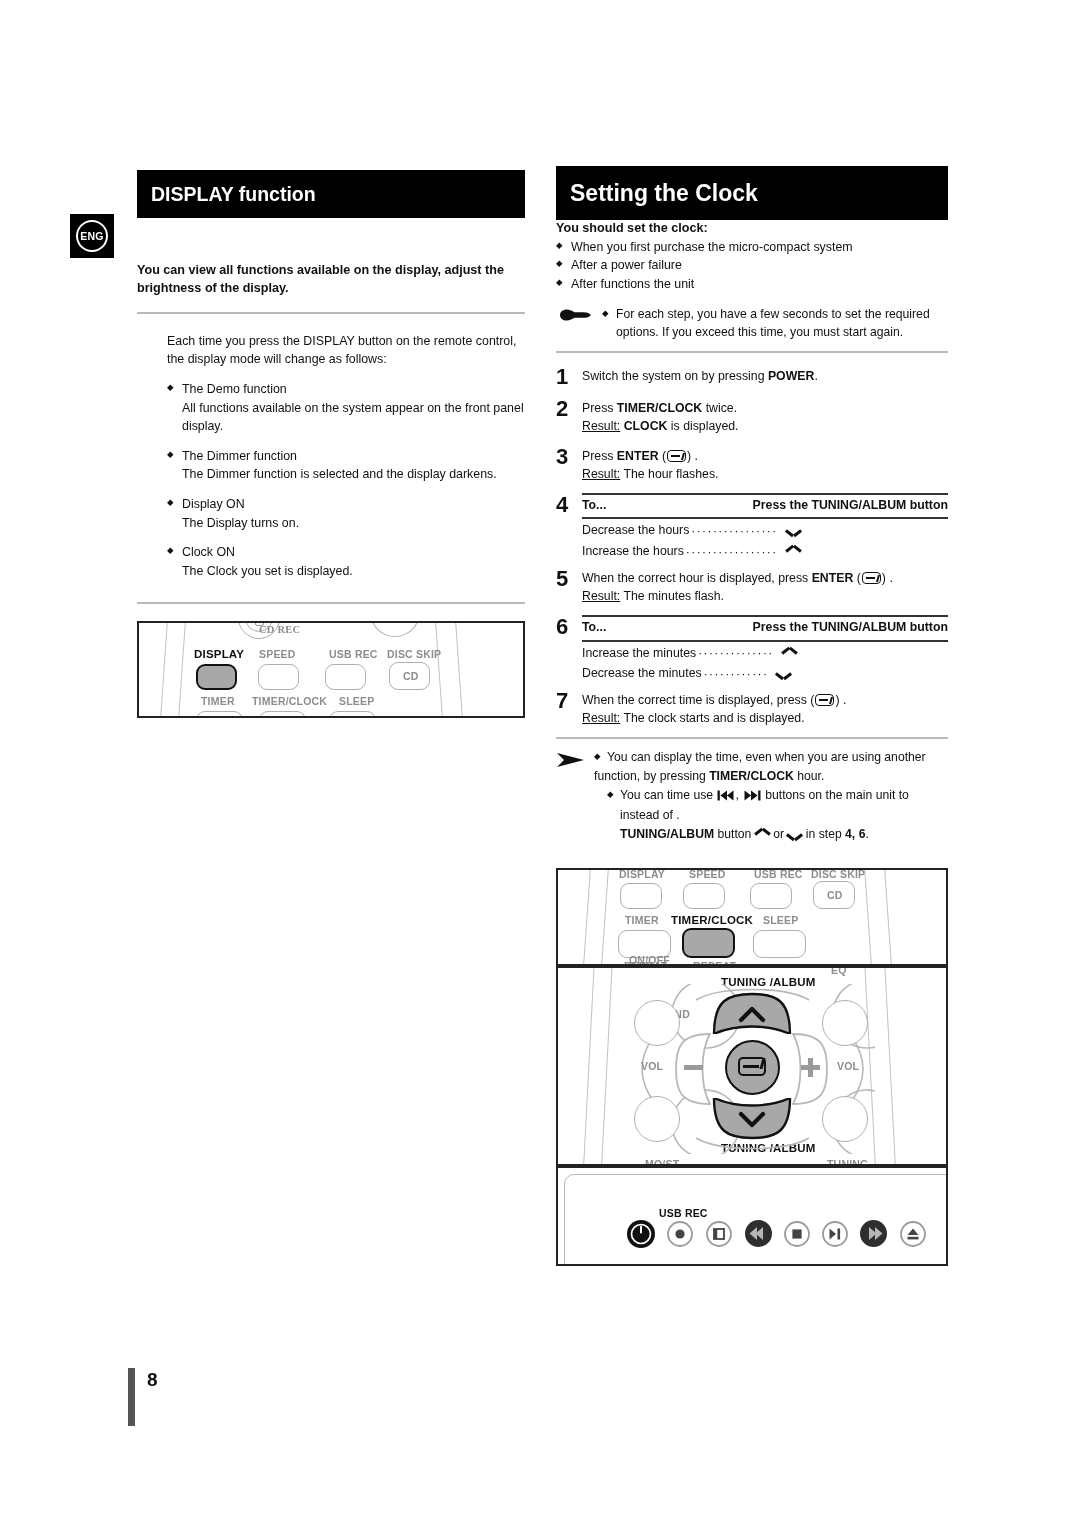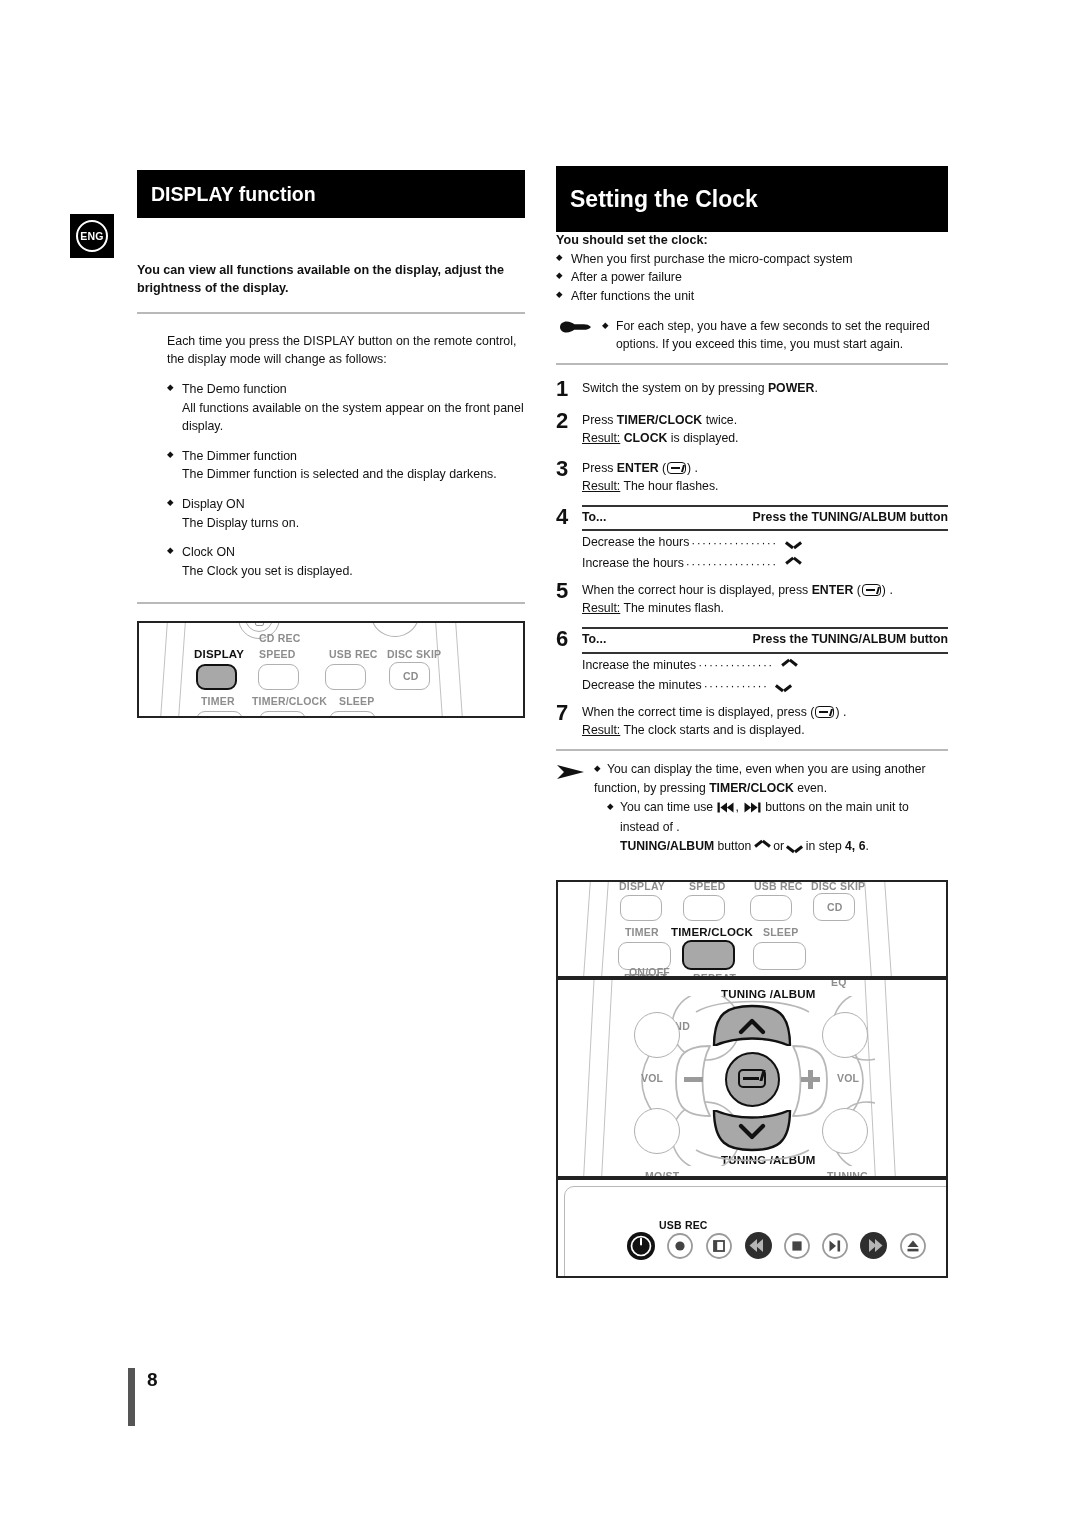--- a/index.html
+++ b/index.html
@@ -32,21 +32,21 @@
 
   
   .col-left{ position:absolute; left:137px; top:170px; width:388px; }
   .col-right{ position:absolute; left:556px; top:166px; width:392px; }
 
   .head-bar{
     background:#000; color:#fff;
     font-weight:bold; display:flex; align-items:center;
   }
   .head-bar.left{ height:48px; padding-left:14px; font-size:19.5px; }
-  .head-bar.right{ height:66px; padding-left:14px; font-size:23px; }
+  .head-bar.right{ height:54px; padding-left:14px; font-size:23px; }
 
   .intro{
     font-size:12.6px; font-weight:bold; line-height:1.42;
     margin-top:44px;
   }
   .col-right .intro{ margin-top:37px; }
 
   hr.rule{ border:0; border-top:2.5px solid #b9b9b9; margin:14px 0 0 0; }
   hr.rule.thin{ border-top:2px solid #b9b9b9; }
 
@@ -206,21 +206,21 @@
     <div class="seam" style="left:300px; top:-6px; height:120px; transform:rotate(-4deg);"></div>
     <div class="seam" style="left:320px; top:-6px; height:120px; transform:rotate(-4deg);"></div>
 
     <div class="btn-c" style="left:99px; top:-26px; width:42px; height:42px;"></div>
     <div class="btn-c" style="left:106px; top:-19px; width:28px; height:28px;"></div>
     <div style="position:absolute; left:116px; top:-9px; width:9px; height:12px; border:1.4px solid #9a9a9a; border-radius:2px;"></div>
 
     <div class="btn-c" style="left:232px; top:-30px; width:48px; height:44px;"></div>
 
     <div class="dg-label dark" style="left:55px; top:25px; font-size:11.5px;">DISPLAY</div>
-    <div class="dg-label" style="left:120px; top:9px;">CD REC</div>
+    <div class="dg-label" style="left:120px; top:1px;font-family:Liberation Serif, serif;">CD REC</div>
     <div class="dg-label" style="left:120px; top:25px;">SPEED</div>
     <div class="dg-label" style="left:190px; top:25px;">USB REC</div>
     <div class="dg-label" style="left:248px; top:25px;">DISC SKIP</div>
 
     <div class="btn-r sel" style="left:57px; top:41px; width:41px; height:26px;"></div>
     <div class="btn-r" style="left:119px; top:41px; width:41px; height:26px;"></div>
     <div class="btn-r" style="left:186px; top:41px; width:41px; height:26px;"></div>
     <div class="btn-r" style="left:250px; top:39px; width:41px; height:28px;"></div>
     <div class="dg-label" style="left:264px; top:47px;">CD</div>
 
@@ -359,21 +359,21 @@
 
   <div class="note2">
     <svg class="arrowico" viewBox="0 0 30 18">
       <path d="M1 2 L28 9 L1 16 L8 9 Z" fill="#111"></path>
     </svg>
     <p class="b1">
       <span class="dia">◆</span>
       <span>You can display the time, even when you are using another</span>
     </p>
     <p class="cont">
-      <span>function, by pressing </span><b>TIMER/CLOCK</b><span> even.</span>
+      <span>function, by pressing </span><b>TIMER/CLOCK</b><span> hour.</span>
     </p>
     <p class="b2">
       <span class="dia">◆</span>
       <span>You can time use </span><span class="prev-ico"><svg width="17" height="11" viewBox="0 0 17 11">
             <path d="M0.5 0.5 h2.3 v10 h-2.3z" fill="#111"></path>
             <path d="M10 0.5 L3.4 5.5 L10 10.5 Z" fill="#111"></path>
             <path d="M16.5 0.5 L9.9 5.5 L16.5 10.5 Z" fill="#111"></path>
           </svg></span>,<span class="sp"></span><span class="next-ico"><svg width="17" height="11" viewBox="0 0 17 11">
             <path d="M0.5 0.5 L7.1 5.5 L0.5 10.5 Z" fill="#111"></path>
             <path d="M7 0.5 L13.6 5.5 L7 10.5 Z" fill="#111"></path>

